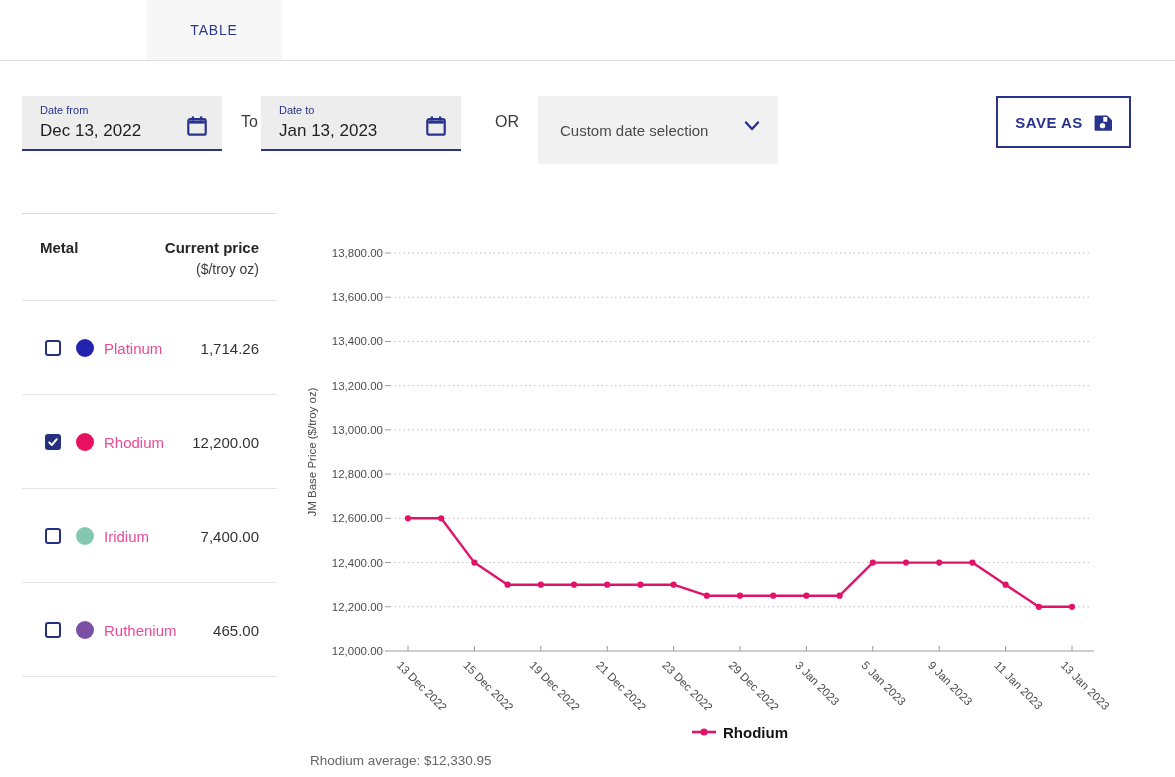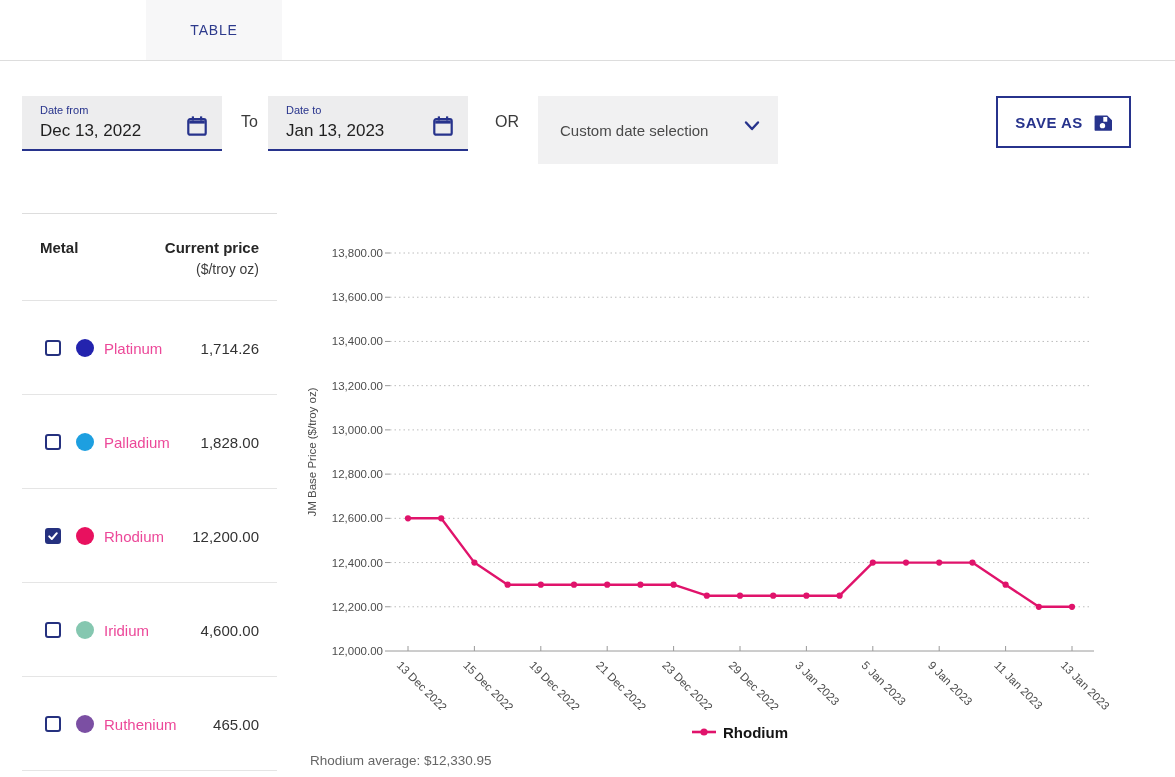--- a/index.html
+++ b/index.html
@@ -81,21 +81,21 @@
       <rect x="2.5" y="4.5" width="19" height="17" rx="2" fill="none" stroke="#27338c" stroke-width="2.4"></rect>
       <line x1="7.5" y1="1.5" x2="7.5" y2="6" stroke="#27338c" stroke-width="2.4"></line>
       <line x1="16.5" y1="1.5" x2="16.5" y2="6" stroke="#27338c" stroke-width="2.4"></line>
       <rect x="3.5" y="6" width="17" height="3.4" fill="#27338c"></rect>
     </svg>
   </span>
 </div>
 
 <span class="joiner" style="left:241px;">To</span>
 
-<div class="datefield" style="left:268px;padding-left:36px;">
+<div class="datefield" style="left:261px;padding-left:36px;">
   <span class="df-label">Date to</span>
   <span class="df-value">Jan 13, 2023</span>
   <span class="df-icon">
     <svg width="22" height="22" viewBox="0 0 24 24">
       <rect x="2.5" y="4.5" width="19" height="17" rx="2" fill="none" stroke="#27338c" stroke-width="2.4"></rect>
       <line x1="7.5" y1="1.5" x2="7.5" y2="6" stroke="#27338c" stroke-width="2.4"></line>
       <line x1="16.5" y1="1.5" x2="16.5" y2="6" stroke="#27338c" stroke-width="2.4"></line>
       <rect x="3.5" y="6" width="17" height="3.4" fill="#27338c"></rect>
     </svg>
   </span>
@@ -130,40 +130,34 @@
     <span class="col-price-unit">($/troy oz)</span>
   </div>
   <div>
       <div class="metal-row">
     <span class="checkbox"></span>
     <span class="dot" style="background: rgb(35, 35, 174);"></span>
     <span class="metal-name">Platinum</span>
     <span class="metal-price">1,714.26</span>
   </div>
       <div class="metal-row">
-    <span class="checkbox"></span>
-    <span class="dot" style="background: rgb(29, 159, 224);"></span>
-    <span class="metal-name">Palladium</span>
-    <span class="metal-price">1,828.00</span>
-  </div>
-      <div class="metal-row">
     <span class="checkbox checked">
           <svg width="12" height="12" viewBox="0 0 12 12">
             <polyline points="2.2,6.4 4.8,9 9.8,3.2" fill="none" stroke="#fff" stroke-width="2" stroke-linecap="round" stroke-linejoin="round"></polyline>
           </svg>
         </span>
     <span class="dot" style="background: rgb(232, 17, 95);"></span>
     <span class="metal-name">Rhodium</span>
     <span class="metal-price">12,200.00</span>
   </div>
       <div class="metal-row">
     <span class="checkbox"></span>
     <span class="dot" style="background: rgb(133, 199, 176);"></span>
     <span class="metal-name">Iridium</span>
-    <span class="metal-price">4,600.00</span>
+    <span class="metal-price">7,400.00</span>
   </div>
       <div class="metal-row">
     <span class="checkbox"></span>
     <span class="dot" style="background: rgb(123, 79, 163);"></span>
     <span class="metal-name">Ruthenium</span>
     <span class="metal-price">465.00</span>
   </div>
     </div>
 </div>
 

